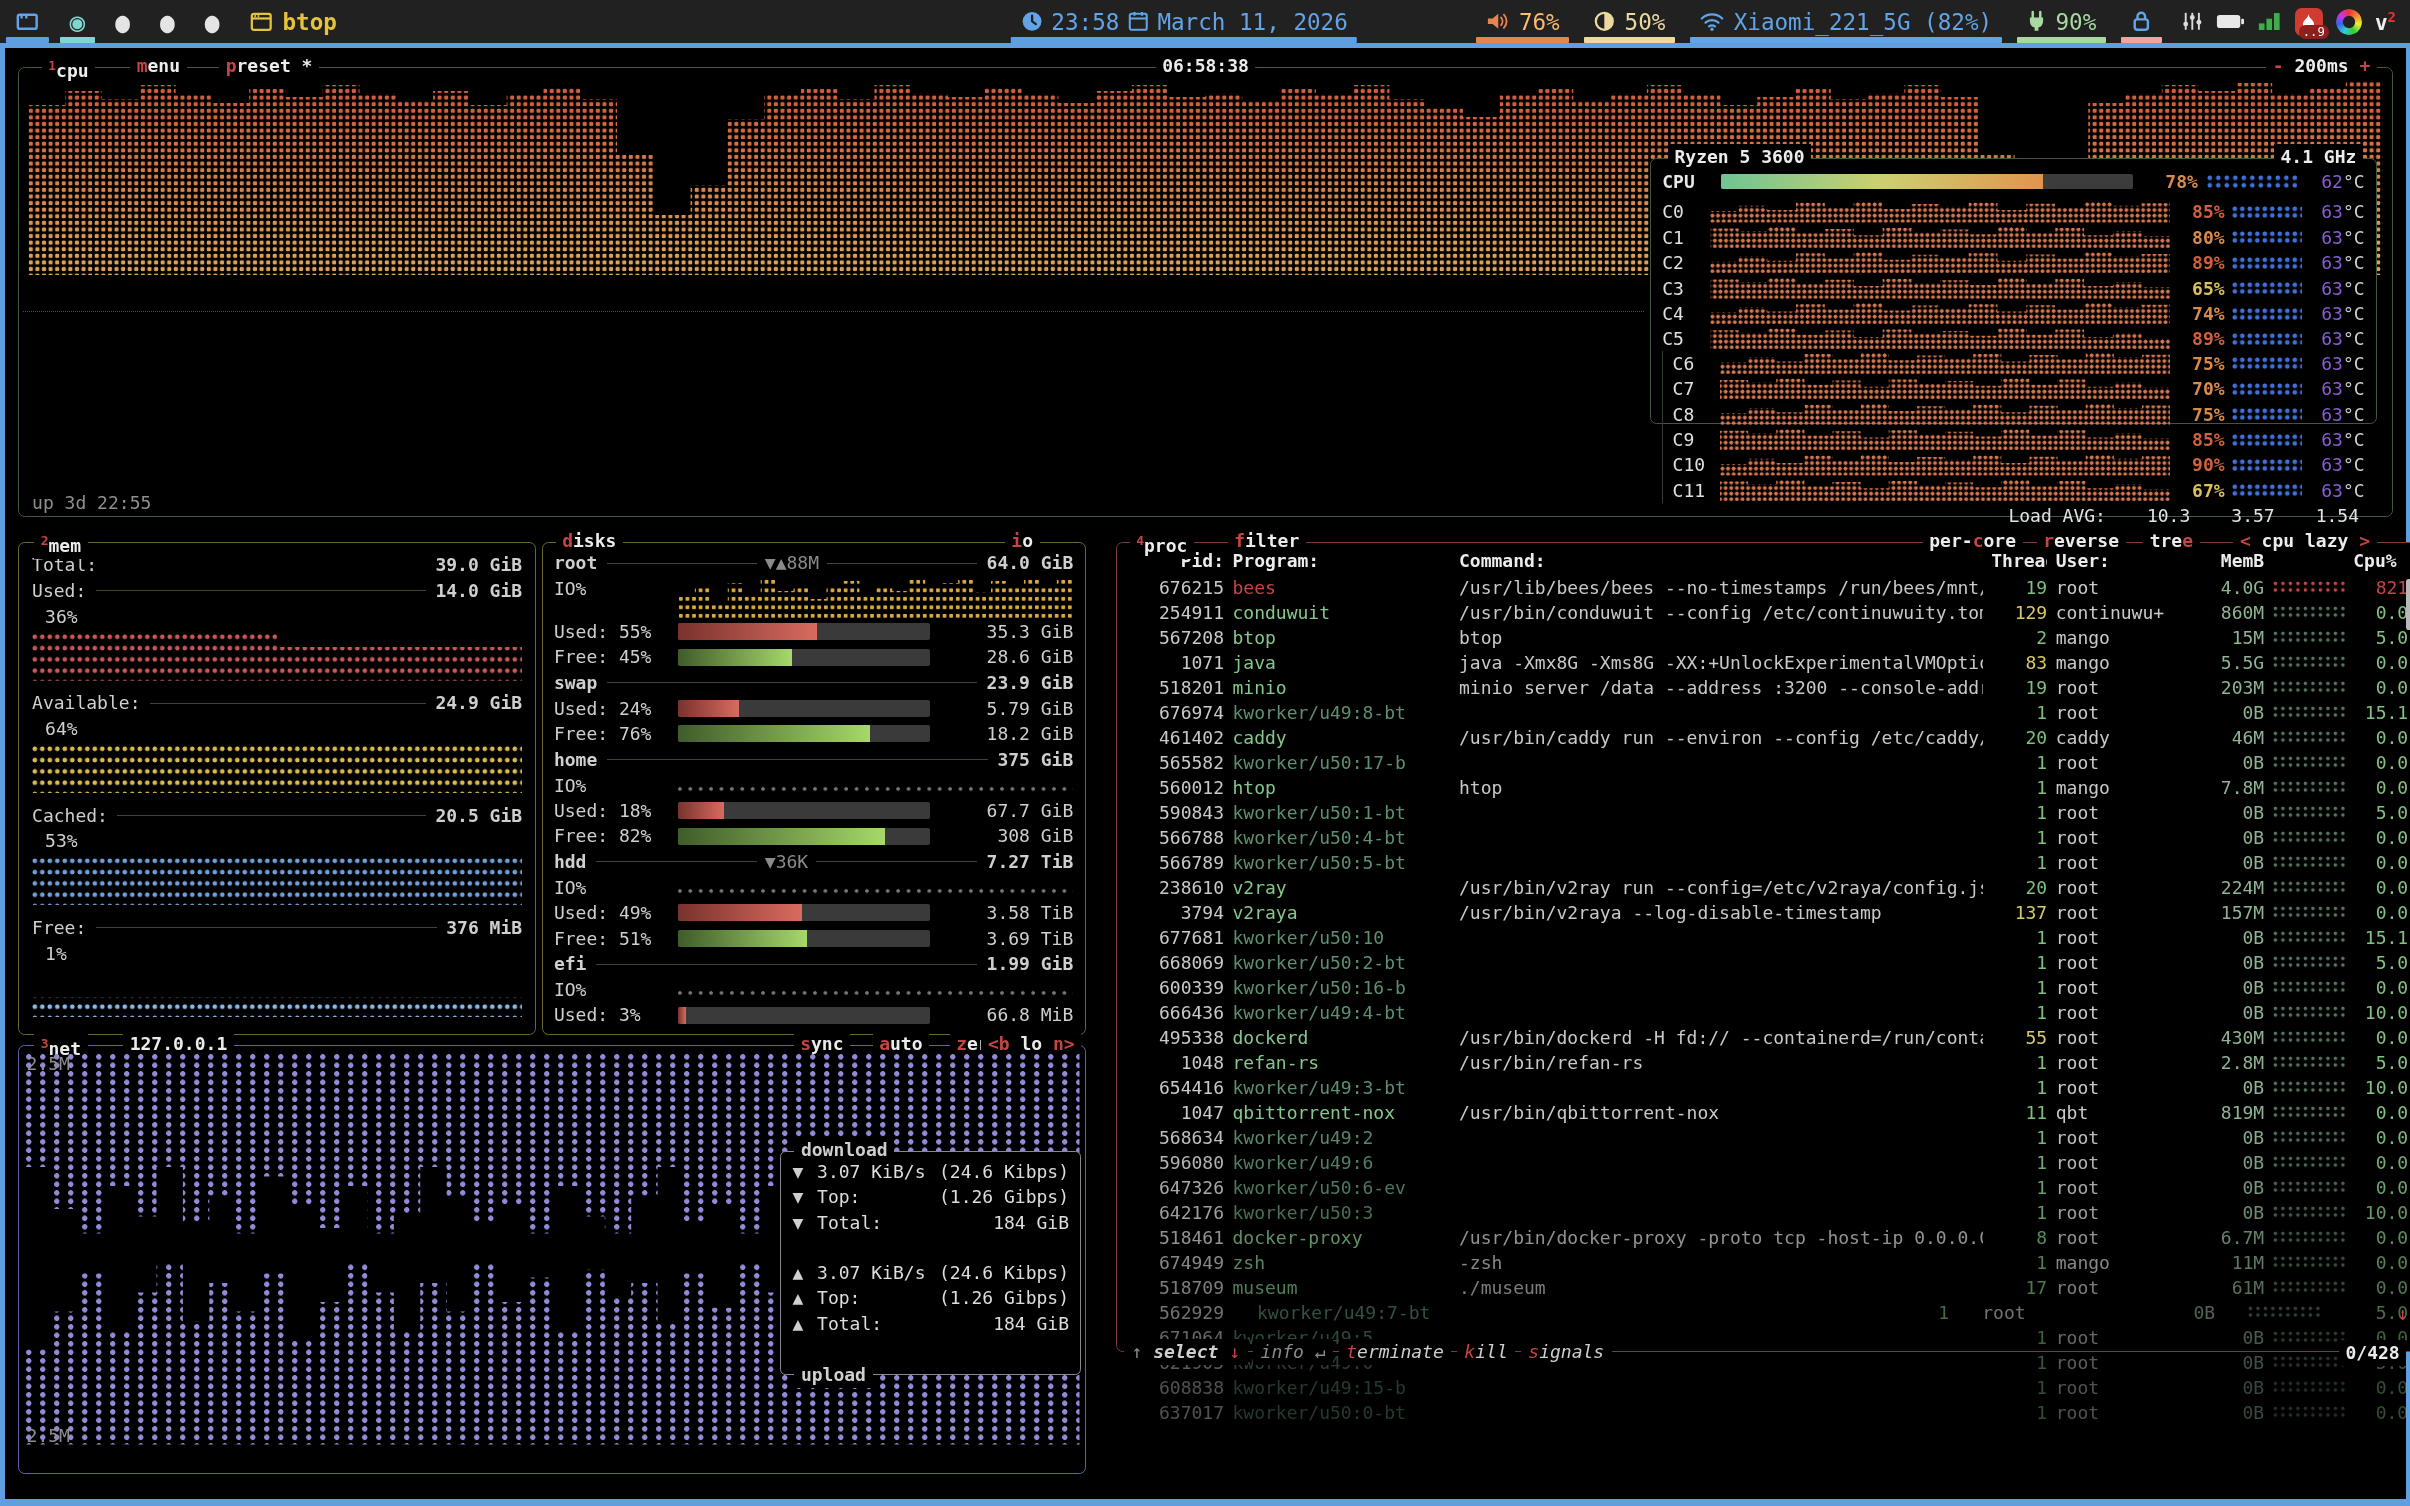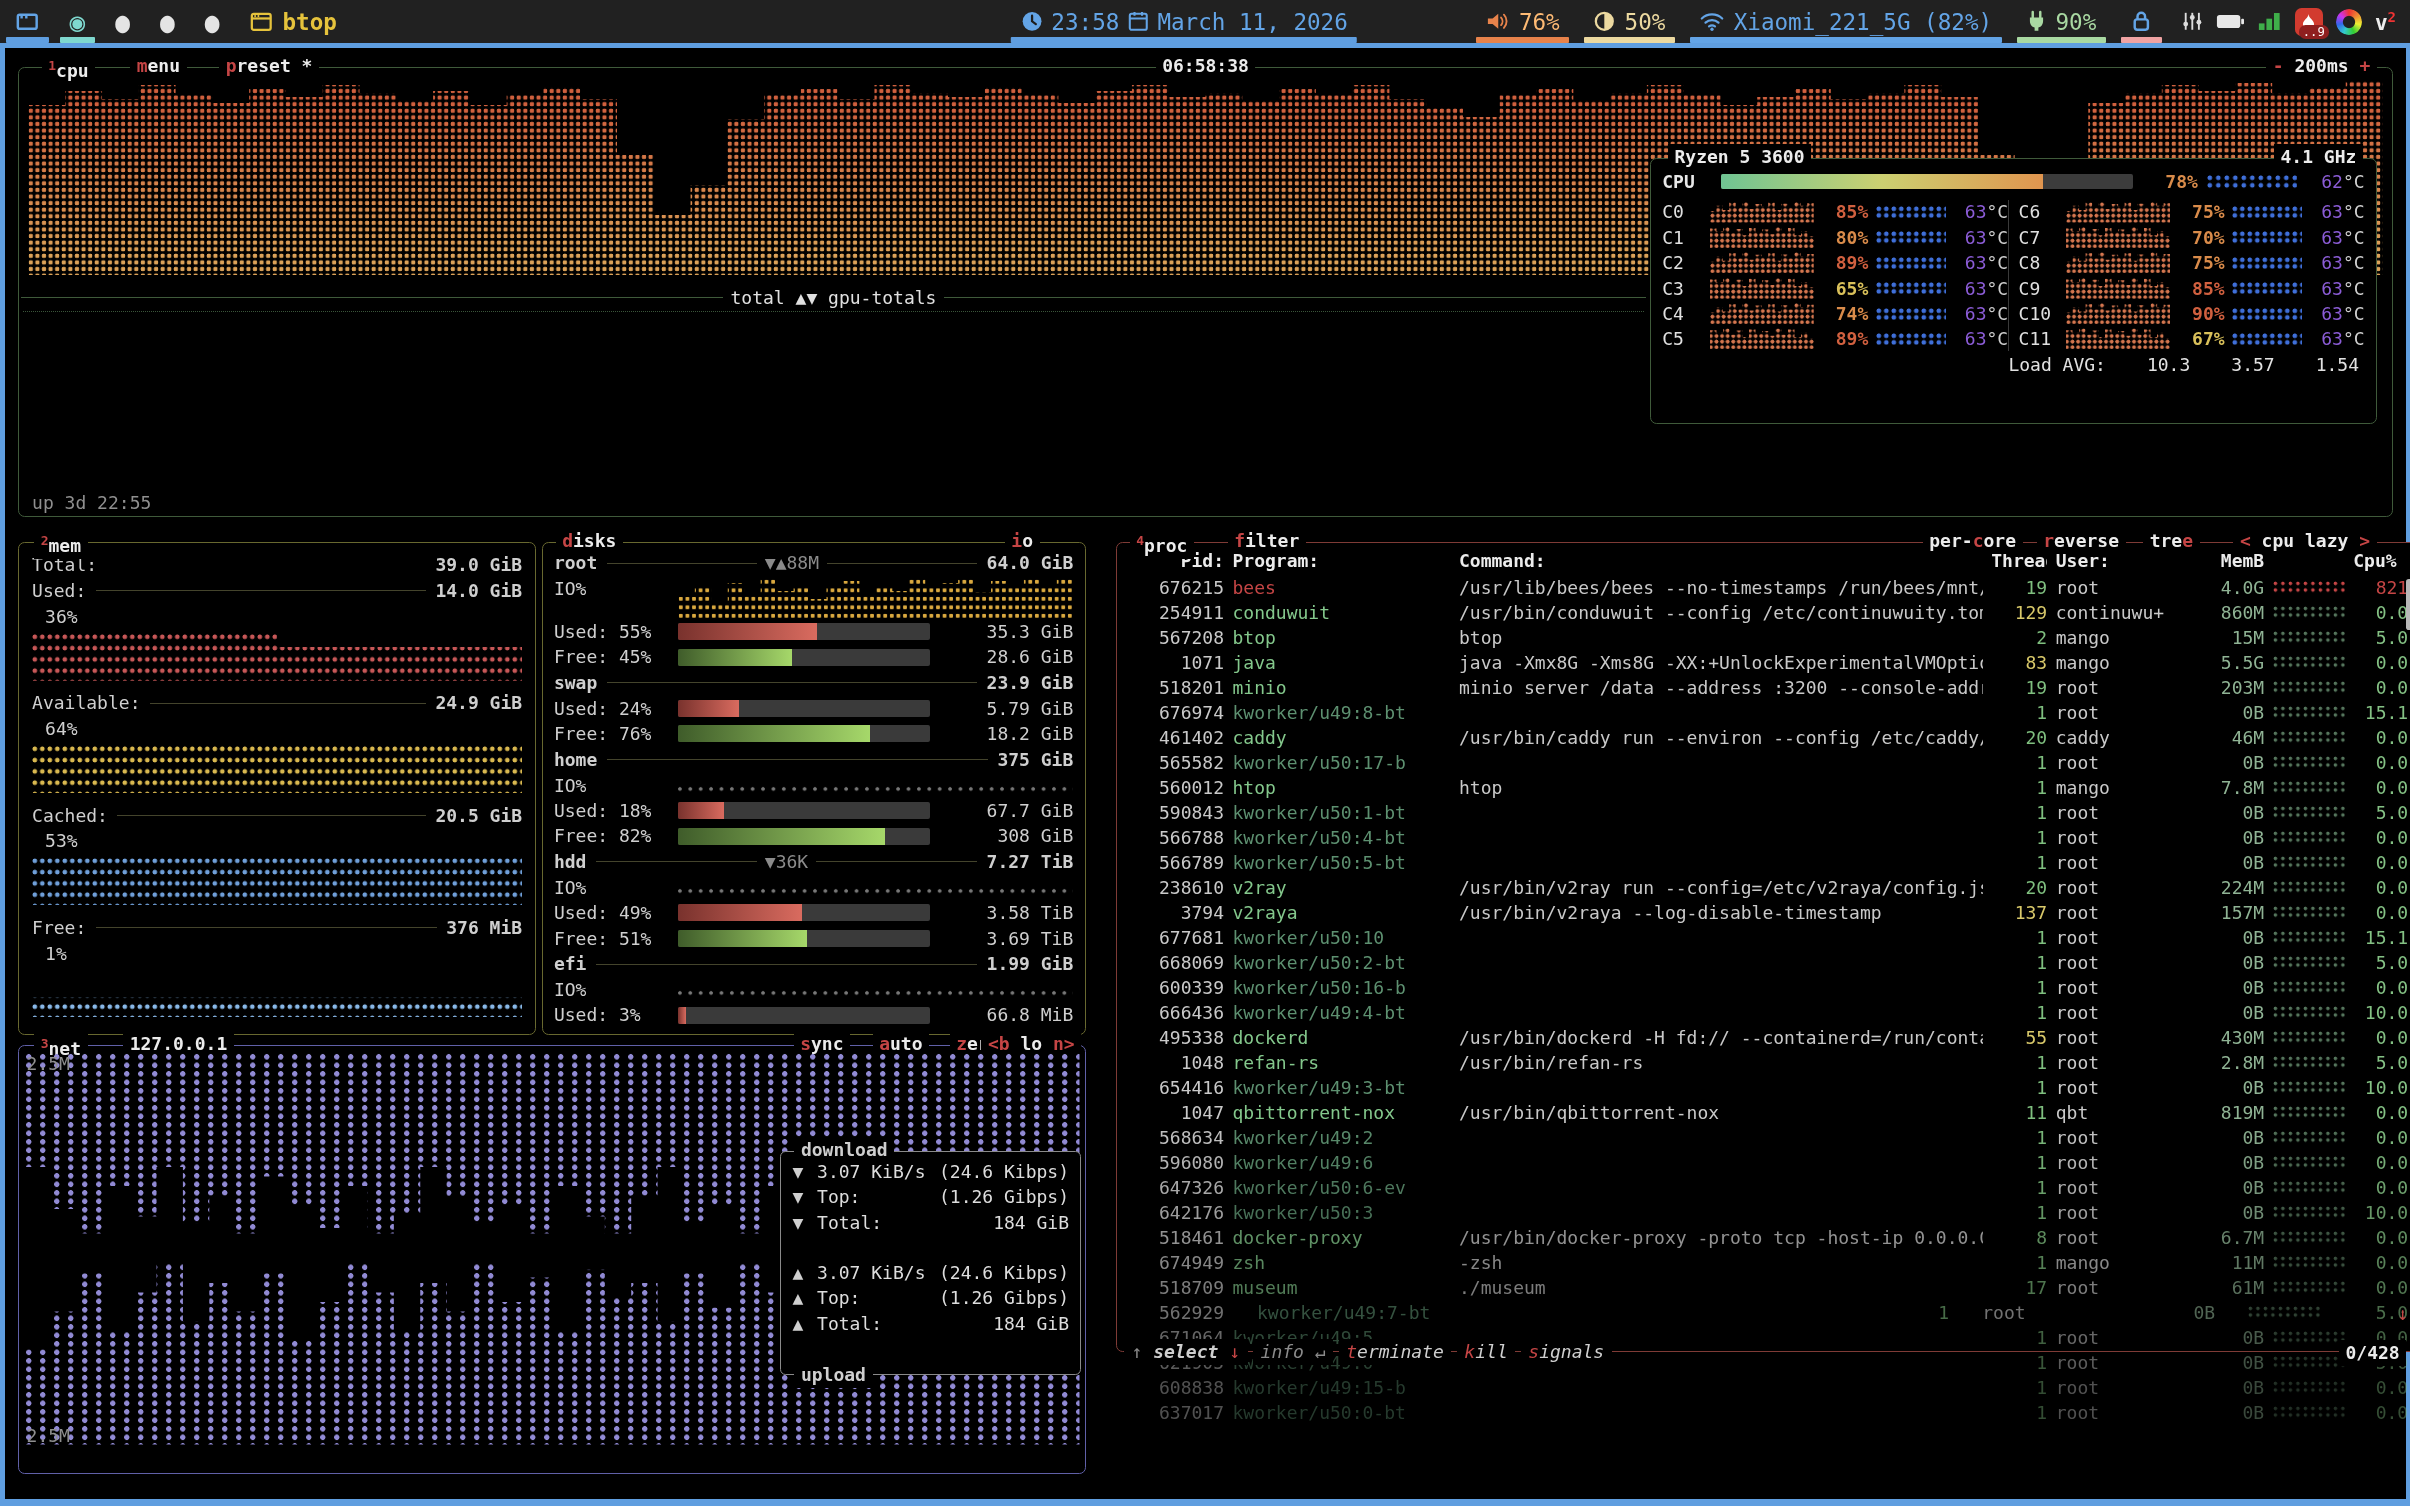--- a/index.html
+++ b/index.html
@@ -50,21 +50,21 @@
   .pmeter.red{background-image:radial-gradient(circle at 2.4px 2.4px,#c54545 1.6px,transparent 2.1px);}
   
   .ryzen{position:absolute;right:15px;top:90px;width:727px;height:266px;border:1.9px solid #3f5a3a;border-radius:6.6px;background:#000;z-index:3;padding:9.4px 11.3px 3.8px;box-sizing:border-box;}
   .rrow{display:flex;align-items:center;gap:9.4px;height:28px;}
   .rlabel{width:49px;font-weight:bold;color:#e8e8e8;}
   .rbar{flex:1;height:15px;background:#3c3c3c;border-radius:1.9px;overflow:hidden;}
   .rbar>div{height:100%;background:linear-gradient(90deg,#6fc493,#ccd071,#e0954f);}
   .rpct{width:55px;text-align:right;font-weight:bold;}
   .rtemp{width:58px;text-align:right;}
   .rtemp b{color:#8b5cd6;font-weight:normal;}
-  .cores2{display:flex;margin-top:3.8px;}
+  .cores2{display:flex;margin-top:3.8px;flex-direction:column;}
   .chalf{flex:1;display:flex;flex-direction:column;gap:0.9px;}
   .chalf.rightc{border-left:0.9px solid #3a3a3a;padding-left:9.4px;}
   .crow{display:flex;align-items:center;gap:7.5px;height:24.5px;}
   .crow .rlabel{width:40px;font-weight:normal;color:#e0e0e0;}
   .crow .graphw{flex:1;}
   .crow .rpct{width:47px;}
   .crow .meter{width:70px;}
   .crow .rtemp{width:55px;}
   .loadrow{display:flex;justify-content:flex-end;align-items:center;gap:41px;height:26px;color:#e2e2e2;padding-right:5.6px;}
   
@@ -233,25 +233,20 @@
         <div class="btitle" style="left:22.6px"><span class="sup">1</span><span>cpu</span></div>
         <div class="btitle" style="left:111px;font-weight:bold"><span class="hk"><span class="red">m</span><span>enu</span></span></div>
         <div class="btitle" style="left:200px"><span class="hk"><span class="red">p</span><span>reset *</span></span></div>
         <div class="btitle" style="left:50%;transform:translateX(-50%)">06:58:38</div>
         <div class="btitle" style="right:15px">
           <span class="red">-</span>&nbsp;<span>200ms</span>&nbsp;<span class="red">+</span>
         </div>
 
         <div class="cpu-graph maskdots" id="cpuGraph" style="clip-path: polygon(0% 100%, 0% 15%, 1.5625% 15%, 1.5625% 8%, 3.125% 8%, 3.125% 12%, 4.6875% 12%, 4.6875% 5%, 6.25% 5%, 6.25% 10%, 7.8125% 10%, 7.8125% 14%, 9.375% 14%, 9.375% 7%, 10.9375% 7%, 10.9375% 11%, 12.5% 11%, 12.5% 5%, 14.0625% 5%, 14.0625% 9%, 15.625% 9%, 15.625% 13%, 17.1875% 13%, 17.1875% 8%, 18.75% 8%, 18.75% 15%, 20.3125% 15%, 20.3125% 10%, 21.875% 10%, 21.875% 6%, 23.4375% 6%, 23.4375% 12%, 25% 12%, 25% 40%, 26.5625% 40%, 26.5625% 70%, 28.125% 70%, 28.125% 55%, 29.6875% 55%, 29.6875% 22%, 31.25% 22%, 31.25% 10%, 32.8125% 10%, 32.8125% 7%, 34.375% 7%, 34.375% 12%, 35.9375% 12%, 35.9375% 5%, 37.5% 5%, 37.5% 9%, 39.0625% 9%, 39.0625% 11%, 40.625% 11%, 40.625% 6%, 42.1875% 6%, 42.1875% 10%, 43.75% 10%, 43.75% 14%, 45.3125% 14%, 45.3125% 8%, 46.875% 8%, 46.875% 5%, 48.4375% 5%, 48.4375% 11%, 50% 11%, 50% 9%, 51.5625% 9%, 51.5625% 13%, 53.125% 13%, 53.125% 7%, 54.6875% 7%, 54.6875% 10%, 56.25% 10%, 56.25% 5%, 57.8125% 5%, 57.8125% 12%, 59.375% 12%, 59.375% 16%, 60.9375% 16%, 60.9375% 21%, 62.5% 21%, 62.5% 10%, 64.0625% 10%, 64.0625% 7%, 65.625% 7%, 65.625% 13%, 67.1875% 13%, 67.1875% 9%, 68.75% 9%, 68.75% 5%, 70.3125% 5%, 70.3125% 10%, 71.875% 10%, 71.875% 15%, 73.4375% 15%, 73.4375% 11%, 75% 11%, 75% 7%, 76.5625% 7%, 76.5625% 12%, 78.125% 12%, 78.125% 9%, 79.6875% 9%, 79.6875% 5%, 81.25% 5%, 81.25% 11%, 82.8125% 11%, 82.8125% 40%, 84.375% 40%, 84.375% 75%, 85.9375% 75%, 85.9375% 60%, 87.5% 60%, 87.5% 14%, 89.0625% 14%, 89.0625% 9%, 90.625% 9%, 90.625% 5%, 92.1875% 5%, 92.1875% 8%, 93.75% 8%, 93.75% 4%, 95.3125% 4%, 95.3125% 9%, 96.875% 9%, 96.875% 6%, 98.4375% 6%, 98.4375% 3%, 100% 3%, 100% 100%);"></div>
 
-        <div style="position:absolute;top:217px;left:1.9px;width:1625px;display:flex;align-items:center;">
-          <div style="flex:1;border-top:0.9px solid #3f5a3a"></div>
-          <span style="padding:0 7.5px;background:#000;color:#e0e0e0"><span>total</span> <span>▲▼</span> <span>gpu-totals</span></span>
-          <div style="flex:1;border-top:0.9px solid #3f5a3a"></div>
-        </div>
         <div style="position:absolute;top:243px;left:3.8px;width:1621px;border-top:1.9px dotted #3a553a"></div>
 
         <div style="position:absolute;left:13px;bottom:0px;color:#8f8f8f">up 3d 22:55</div>
 
         <div class="ryzen">
           <div class="btitle" style="left:17px">Ryzen 5 3600</div>
           <div class="btitle" style="right:13px">4.1 GHz</div>
           <div class="rrow">
             <span class="rlabel">CPU</span>
             <div class="rbar">

